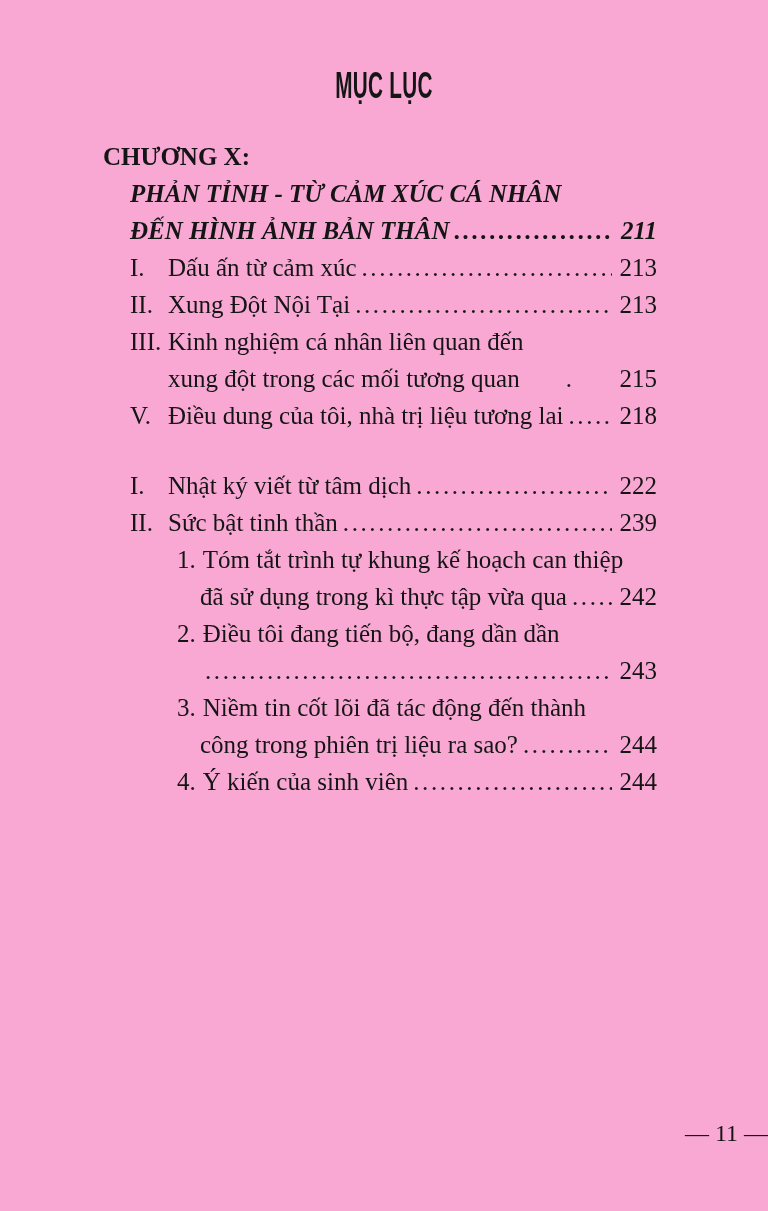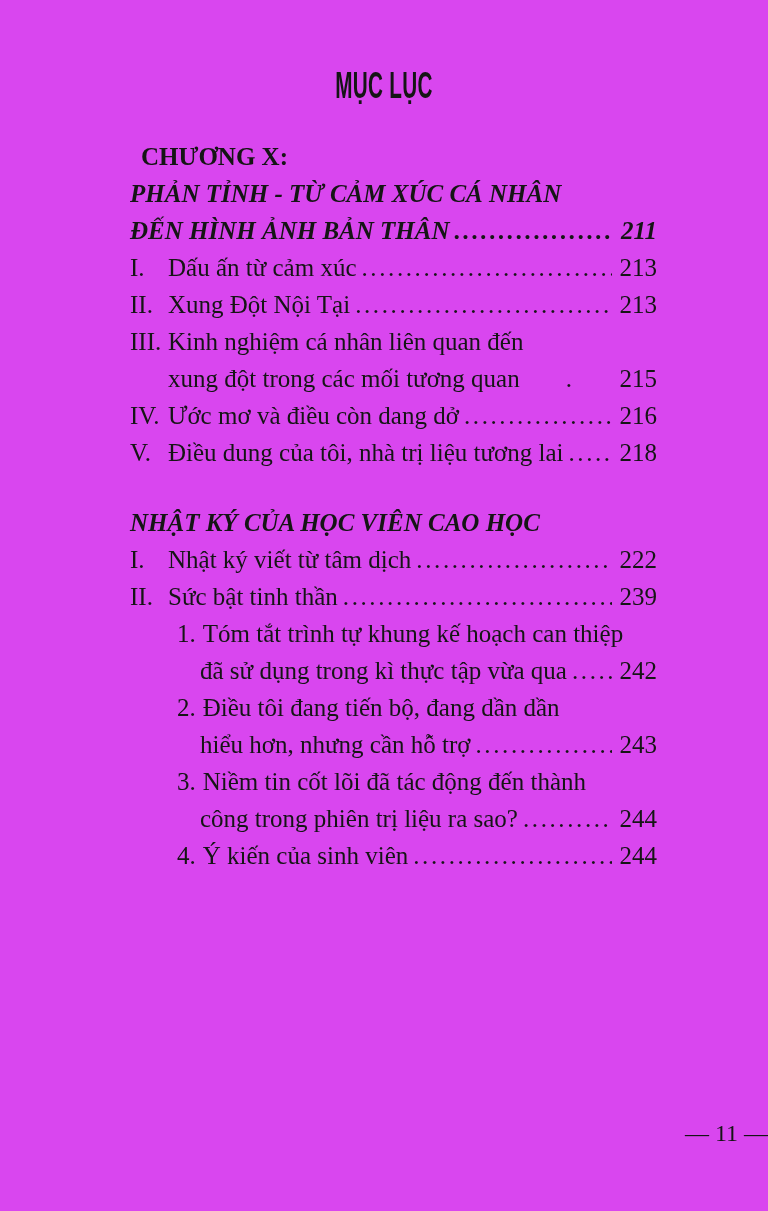--- a/index.html
+++ b/index.html
@@ -4,21 +4,21 @@
 <style>
   html, body {
     margin: 0;
     padding: 0;
     background: #ffffff;
   }
   #page {
     position: relative;
     width: 768px;
     height: 1211px;
-    background: #d946ef;
+    background: #f9a8d4;
     color: #151515;
     font-family: "Liberation Serif", serif;
     overflow: hidden;
   }
   
   .page-header {
     position: absolute;
     top: 66px;
     left: 0;
     width: 768px;
@@ -43,21 +43,21 @@
     width: 554px;
     font-size: 25px;
   }
   .row {
     display: flex;
     align-items: baseline;
     height: 37px;
     line-height: 37px;
     white-space: nowrap;
   }
-  .row.chapter { font-weight: bold; margin-left: 38px; }
+  .row.chapter { font-weight: bold; }
   .row.title   { font-weight: bold; padding-left: 27px; font-style: italic; }
   .row.item-cont { padding-left: 65px; gap: 41px; }
   .row.sub       { padding-left: 74px; }
   .row.sub-cont  { padding-left: 97px; }
   .row.spacer { height: 33px; }
   .marker-roman {
     flex: none;
     width: 38px;
     margin-left: 27px;
   }
@@ -128,35 +128,26 @@
       <div class="row item">
         <span class="marker-roman">III.</span>
         <span class="line-text">Kinh nghiệm cá nhân liên quan đến</span>
       </div>
       <div class="row item-cont">
         <span class="line-text">xung đột trong các mối tương quan</span>
         <span class="leader"></span>
         <span class="pagenum">215</span>
       </div>
       <div class="row item">
-        <span class="marker-roman">IV.</span>
-        <span class="line-text">Ước mơ và điều còn dang dở </span>
-        <span class="leader"></span>
-        <span class="pagenum">216</span>
-      </div>
-      <div class="row item">
         <span class="marker-roman">V.</span>
         <span class="line-text">Điều dung của tôi, nhà trị liệu tương lai</span>
         <span class="leader"></span>
         <span class="pagenum">218</span>
       </div>
       <div class="row spacer"></div>
-      <div class="row title">
-        <span class="line-text">NHẬT KÝ CỦA HỌC VIÊN CAO HỌC</span>
-      </div>
       <div class="row item">
         <span class="marker-roman">I.</span>
         <span class="line-text">Nhật ký viết từ tâm dịch </span>
         <span class="leader"></span>
         <span class="pagenum">222</span>
       </div>
       <div class="row item">
         <span class="marker-roman">II.</span>
         <span class="line-text">Sức bật tinh thần</span>
         <span class="leader"></span>
@@ -169,21 +160,20 @@
       <div class="row sub-cont">
         <span class="line-text">đã sử dụng trong kì thực tập vừa qua</span>
         <span class="leader"></span>
         <span class="pagenum">242</span>
       </div>
       <div class="row sub">
         <span class="marker-sub">2.</span>
         <span class="line-text">Điều tôi đang tiến bộ, đang dần dần</span>
       </div>
       <div class="row sub-cont">
-        <span class="line-text">hiểu hơn, nhưng cần hỗ trợ</span>
         <span class="leader"></span>
         <span class="pagenum">243</span>
       </div>
       <div class="row sub">
         <span class="marker-sub">3.</span>
         <span class="line-text">Niềm tin cốt lõi đã tác động đến thành</span>
       </div>
       <div class="row sub-cont">
         <span class="line-text">công trong phiên trị liệu ra sao?</span>
         <span class="leader"></span>

